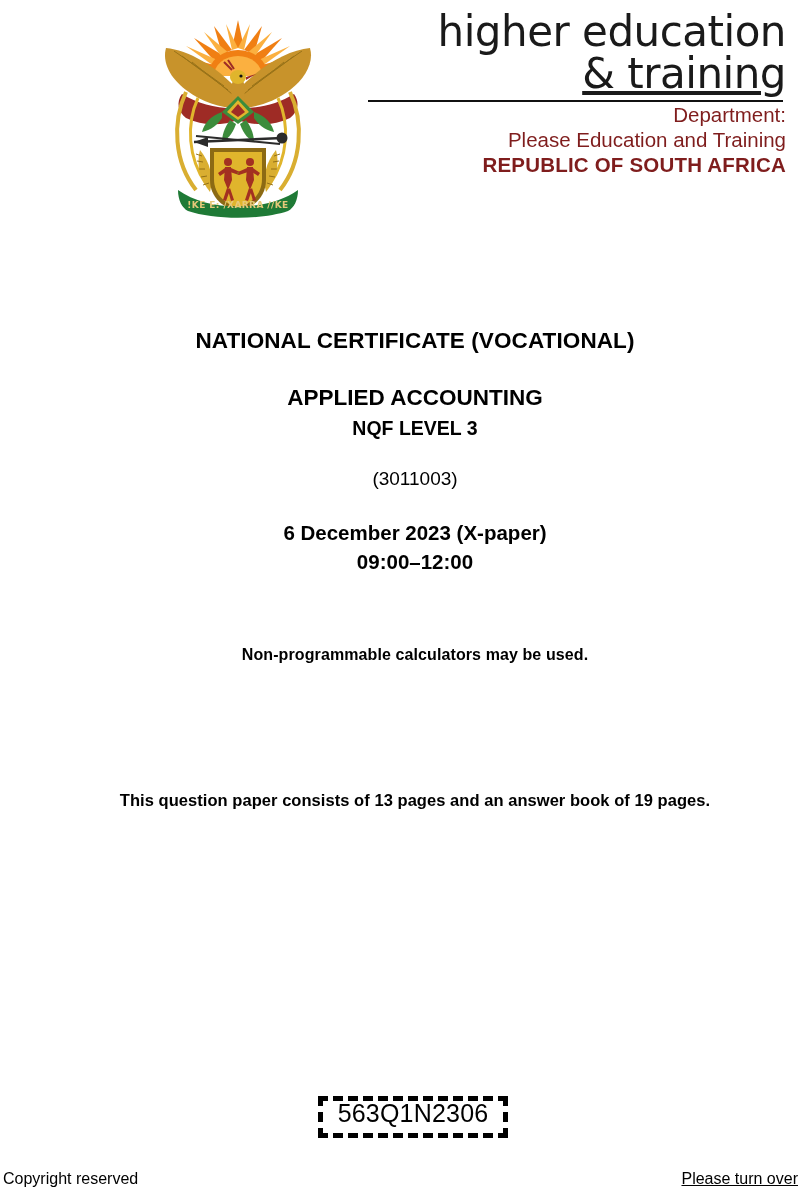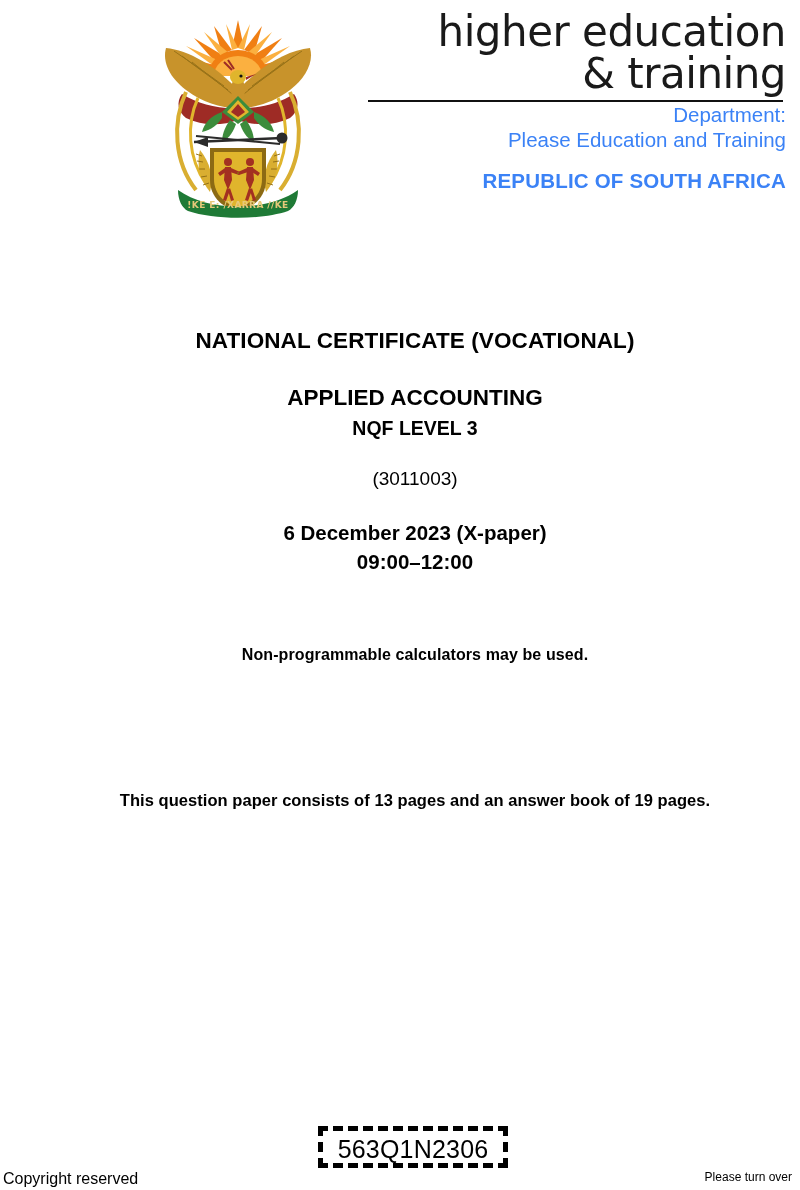--- a/index.html
+++ b/index.html
@@ -44,36 +44,36 @@
   .logo-line1,
   .logo-line2 {
     font-family: "DejaVu Sans", sans-serif;
     font-size: 42px;
     font-weight: 400;
     line-height: 0.95;
     letter-spacing: -0.5px;
     color: #1a1a1a;
     white-space: nowrap;
   }
-  .logo-line2 { margin-top: 2px; }
+  .logo-line2 { margin-top: 2px; text-decoration: underline; }
 
   .logo-rule {
     margin-top: 6px;
     width: 415px;
     border-top: 2.5px solid #111111;
   }
 
   .dept-line {
     font-family: "Liberation Sans", sans-serif;
     font-size: 20.5px;
     line-height: 1.22;
-    color: #3b82f6;
+    color: #7f1d1d;
     white-space: nowrap;
   }
-  .dept-line.strong { font-weight: bold; letter-spacing: 0.2px; margin-top: 16px; }
+  .dept-line.strong { font-weight: bold; letter-spacing: 0.2px; }
 
   
   .titleblock {
     position: absolute;
     left: 0;
     top: 0;
     width: 800px;
     text-align: center;
   }
 
@@ -107,27 +107,27 @@
   }
   .t-pages {
     position: absolute; left: 0; top: 791px; width: 830px;
     font-size: 16.5px; font-weight: bold; letter-spacing: 0.05px;
   }
 
   
   .codebox {
     position: absolute;
     left: 318px;
-    top: 1126px;
+    top: 1096px;
     width: 190px;
     height: 42px;
     box-sizing: border-box;
     border: 5px dashed #000000;
     display: flex;
-    align-items: flex-end;
+    align-items: flex-start;
     justify-content: center;
   }
   .codebox-text {
     font-size: 25px;
     font-weight: 400;
     letter-spacing: 0.2px;
     line-height: 1;
     padding-bottom: 1px;
   }
 
@@ -137,22 +137,22 @@
     left: 0;
     top: 1170px;
     width: 800px;
     height: 20px;
   }
   .footer-left {
     position: absolute; left: 3px; top: 0;
     font-size: 16px; font-weight: 400;
   }
   .footer-right {
-    position: absolute; right: 8px; top: 0;
-    font-size: 12px; font-weight: 400;
+    position: absolute; right: 2px; top: 0;
+    font-size: 16px; font-weight: 400; text-decoration: underline;
   }
 </style>
 </head>
 <body>
 
 <div class="letterhead">
 
   <div class="crest">
     <svg viewBox="0 0 172 212" width="172" height="212" aria-hidden="true">
 

